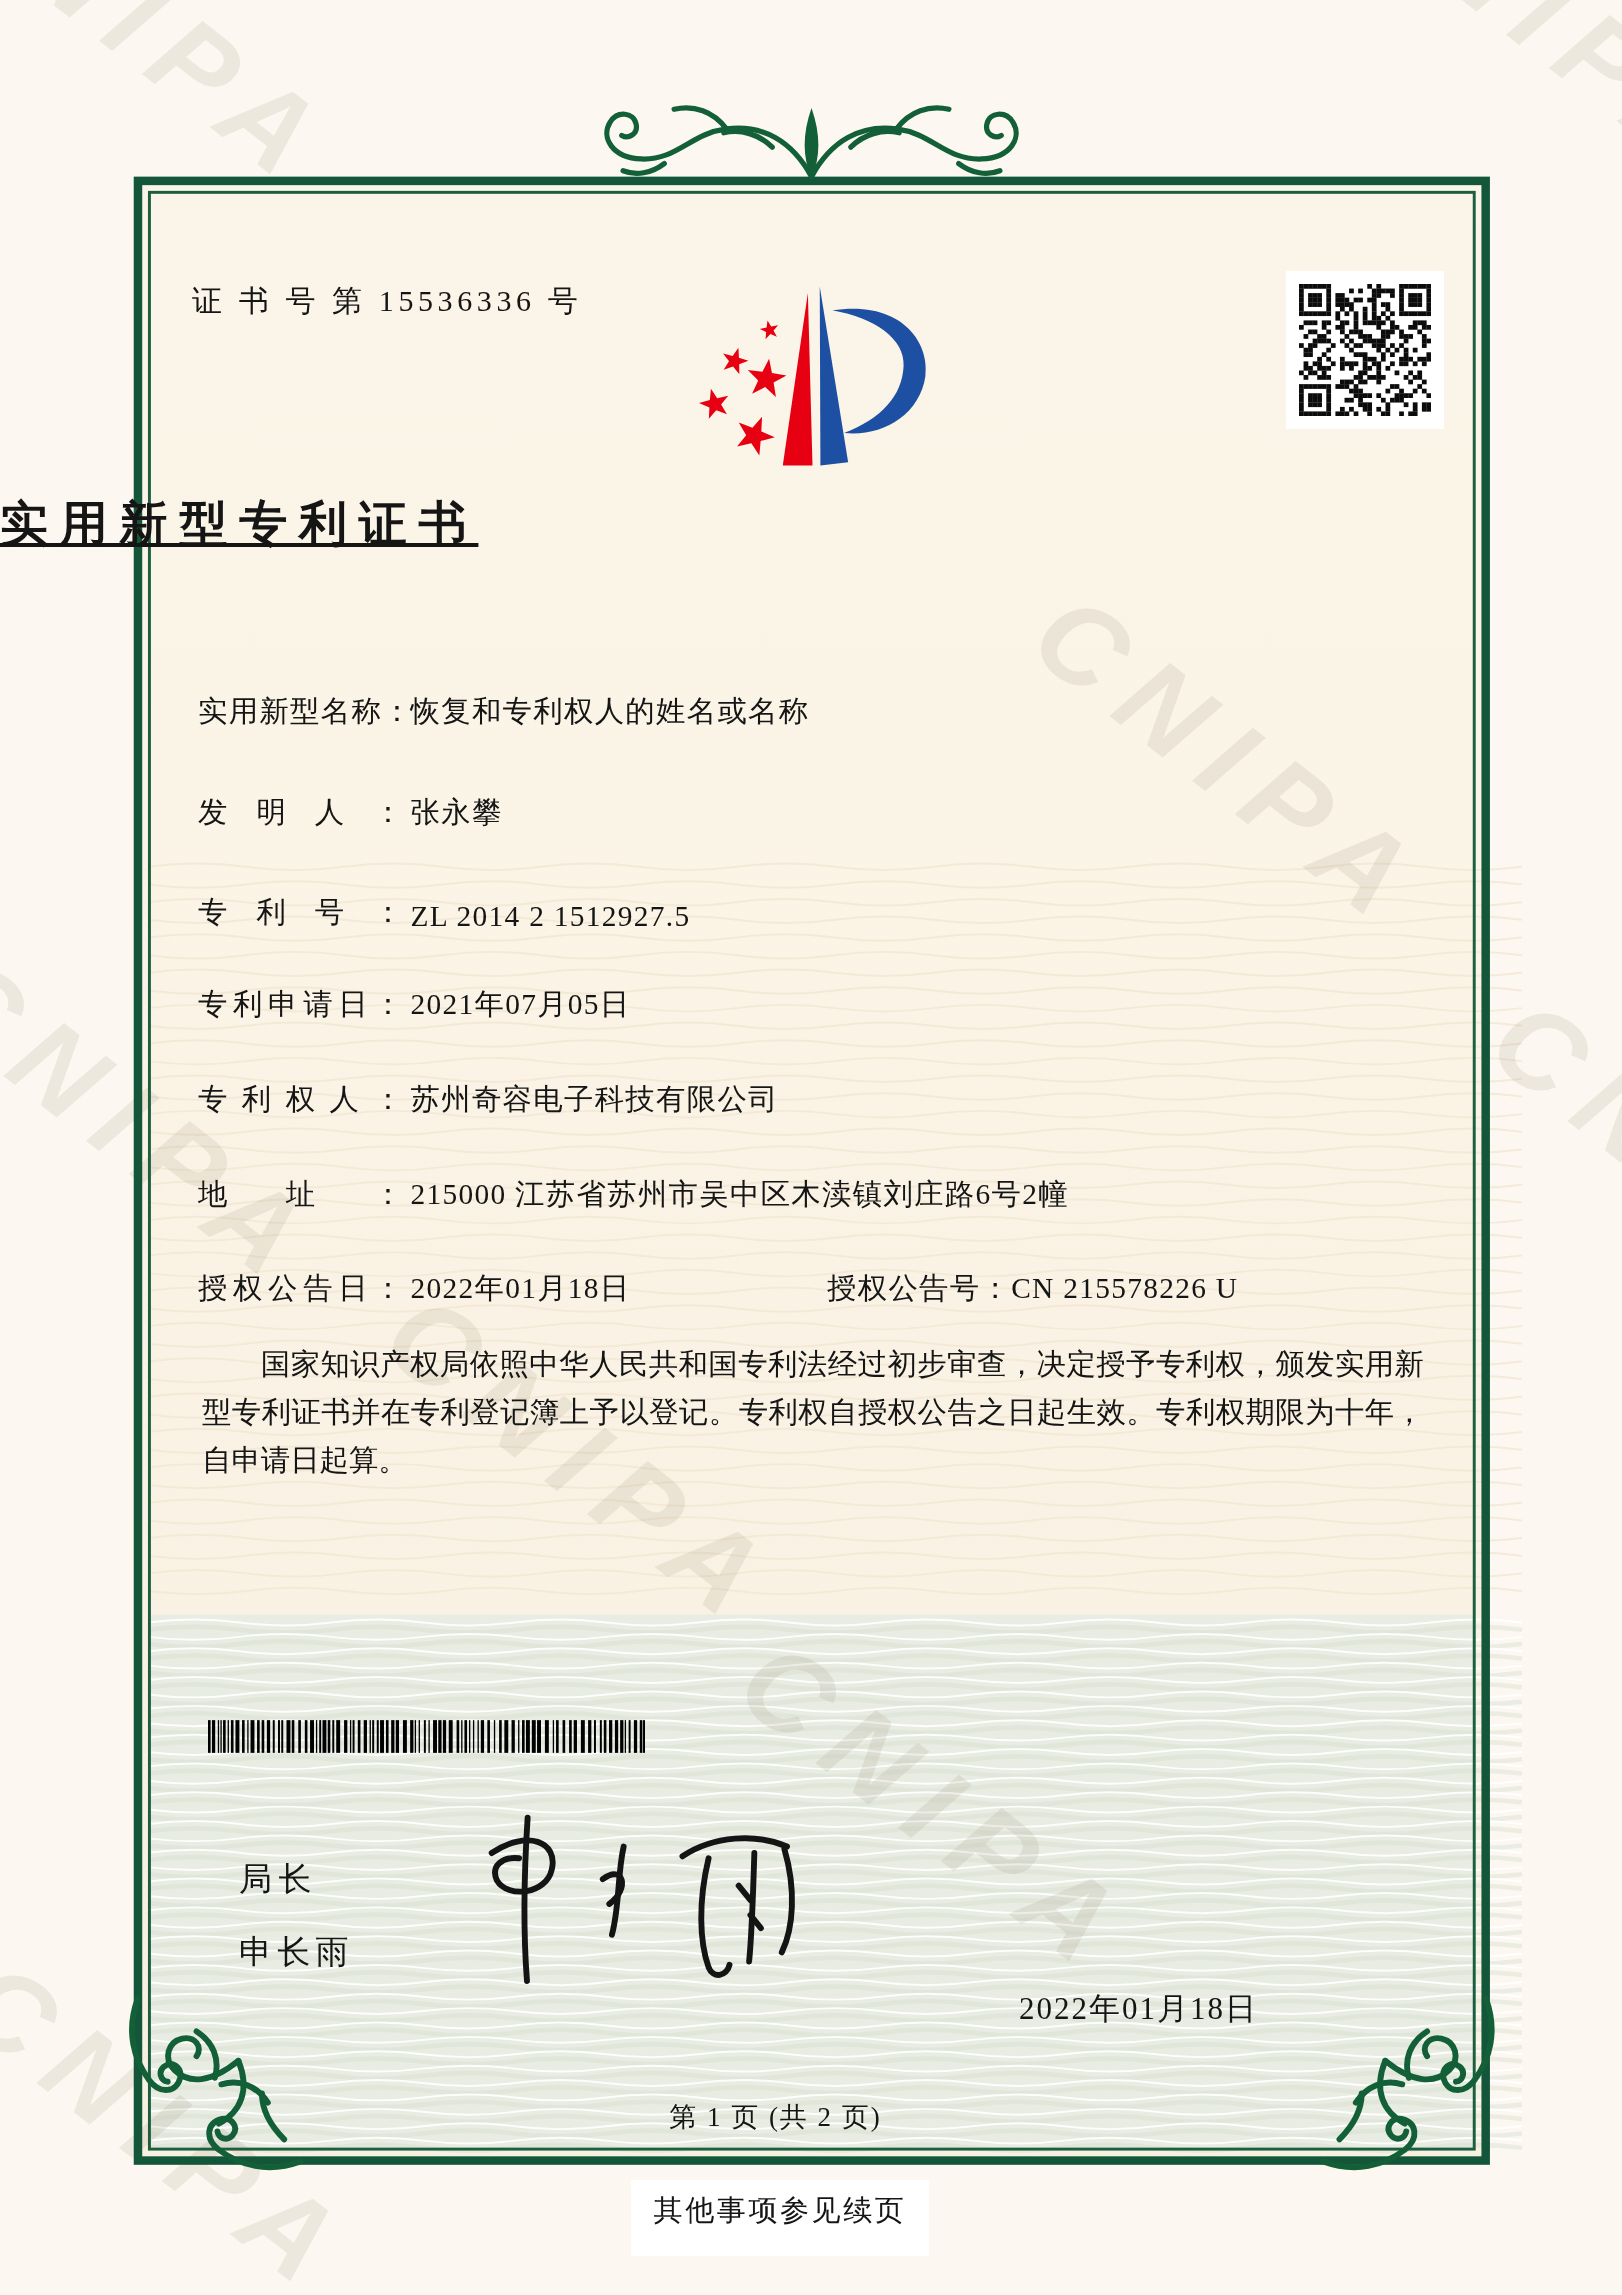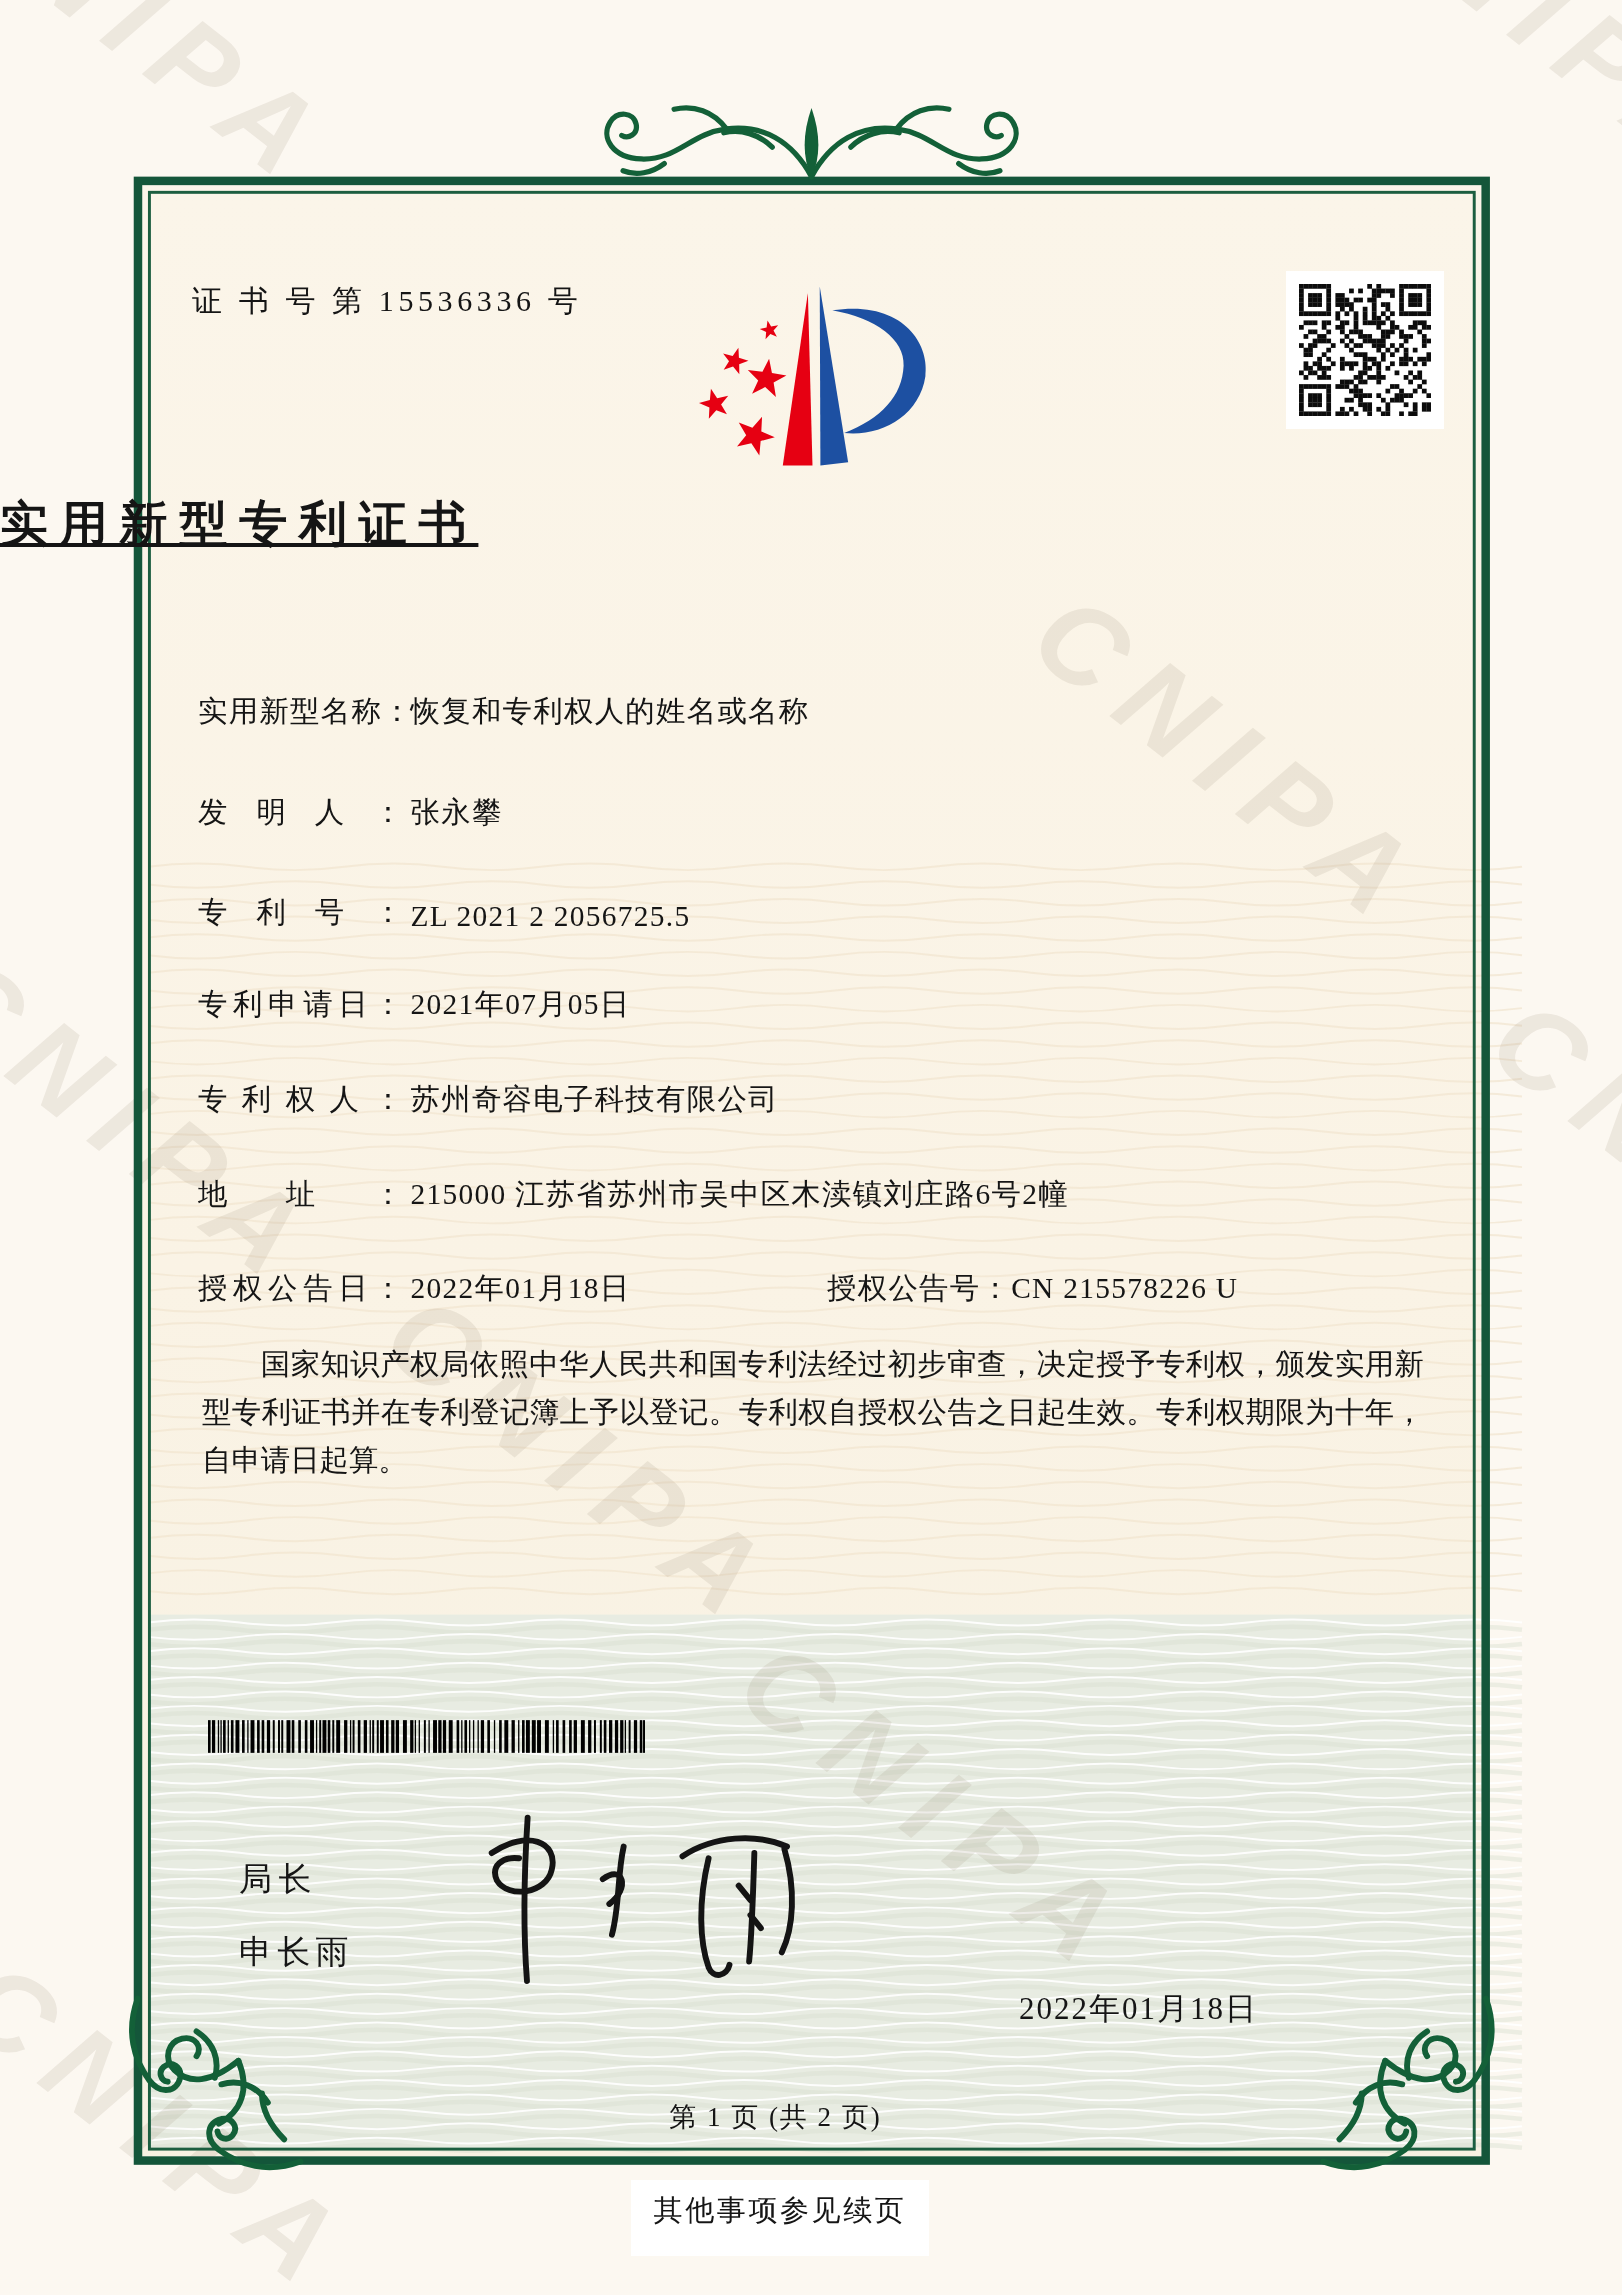--- a/index.html
+++ b/index.html
@@ -626,21 +626,21 @@
 
   <div class="title">实用新型专利证书</div>
 
   <div class="row" style="top:692px">
     <span class="lbl">实用新型名称：</span><span class="val">恢复和专利权人的姓名或名称</span>
   </div>
   <div class="row" style="top:793px">
     <span class="lbl">发明人：</span><span class="val">张永攀</span>
   </div>
   <div class="row" style="top:893px">
-    <span class="lbl">专利号：</span><span class="val">ZL 2021 2 2056725.5</span>
+    <span class="lbl">专利号：</span><span class="val">ZL 2014 2 1512927.5</span>
   </div>
   <div class="row" style="top:985px">
     <span class="lbl">专利申请日：</span><span class="val">2021年07月05日</span>
   </div>
   <div class="row" style="top:1080px">
     <span class="lbl">专利权人：</span><span class="val">苏州奇容电子科技有限公司</span>
   </div>
   <div class="row" style="top:1175px">
     <span class="lbl">地址：</span><span class="val">215000 江苏省苏州市吴中区木渎镇刘庄路6号2幢</span>
   </div>

